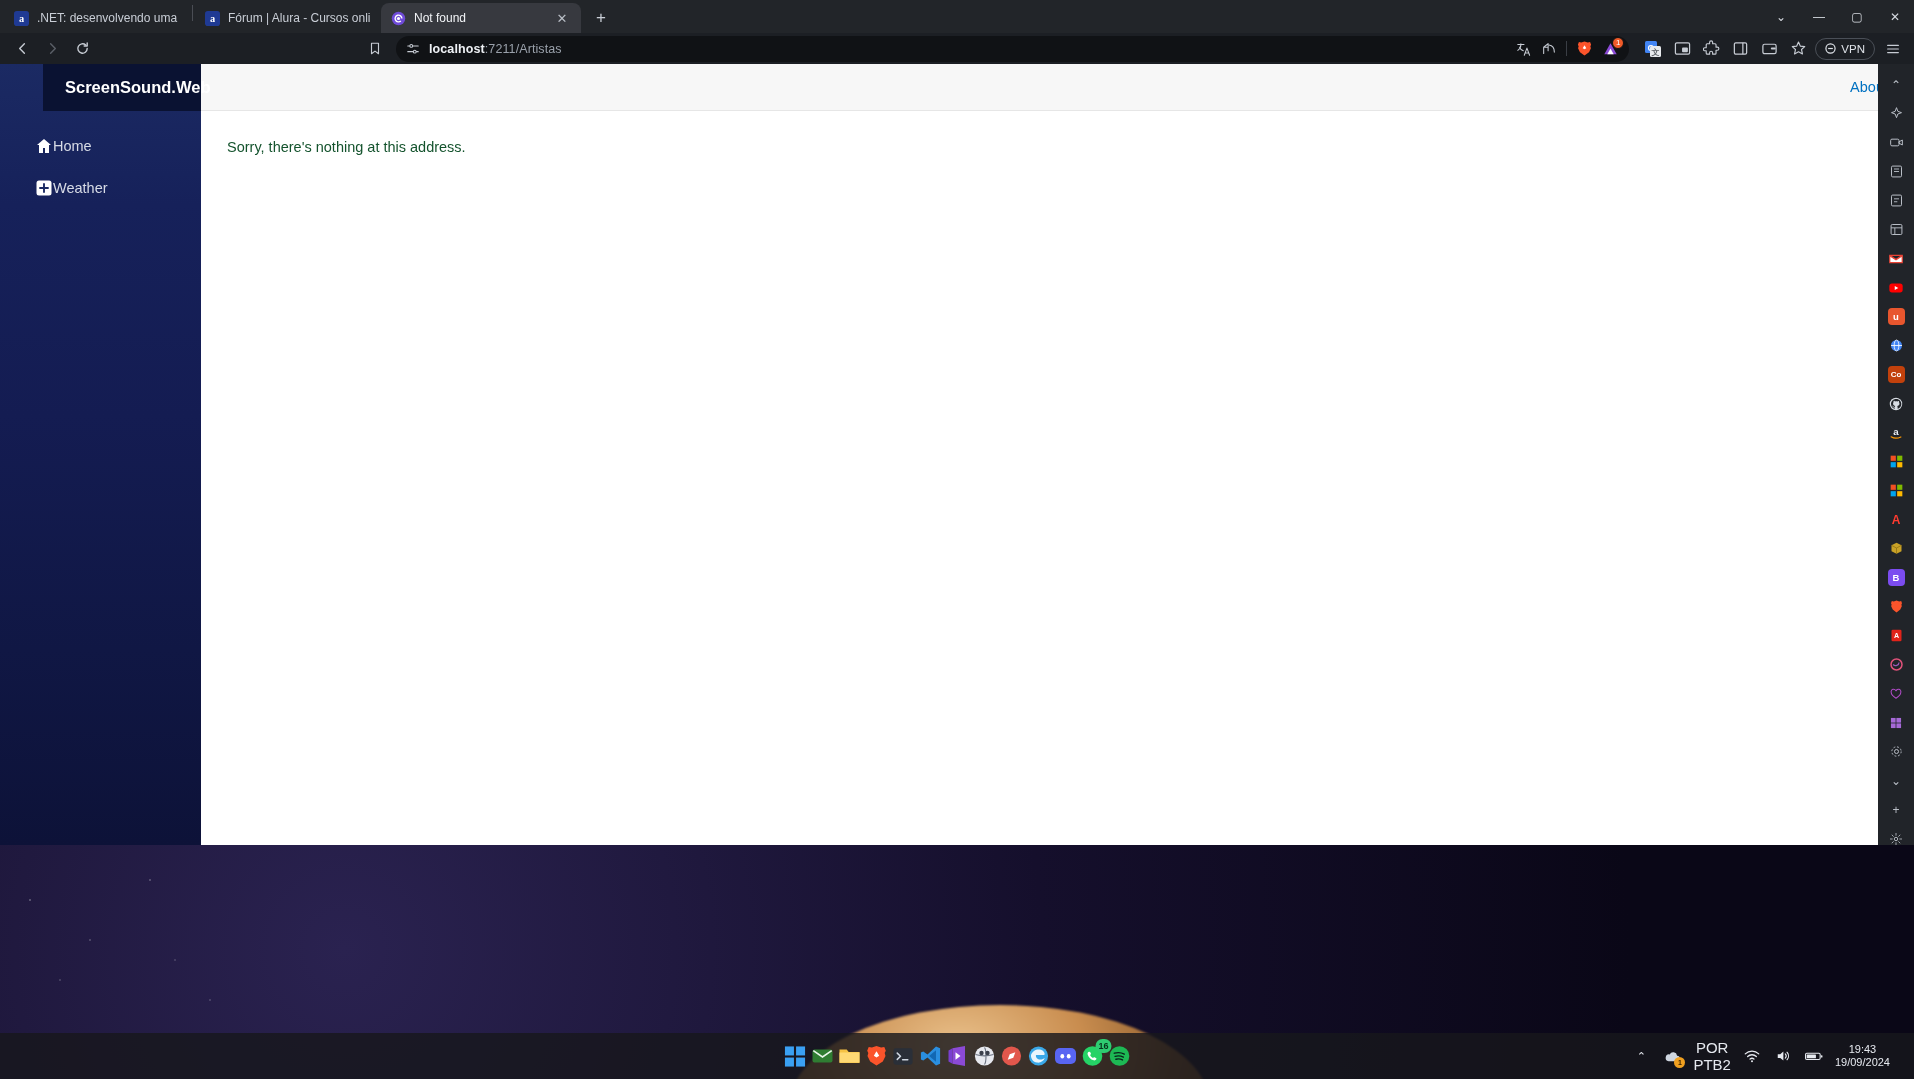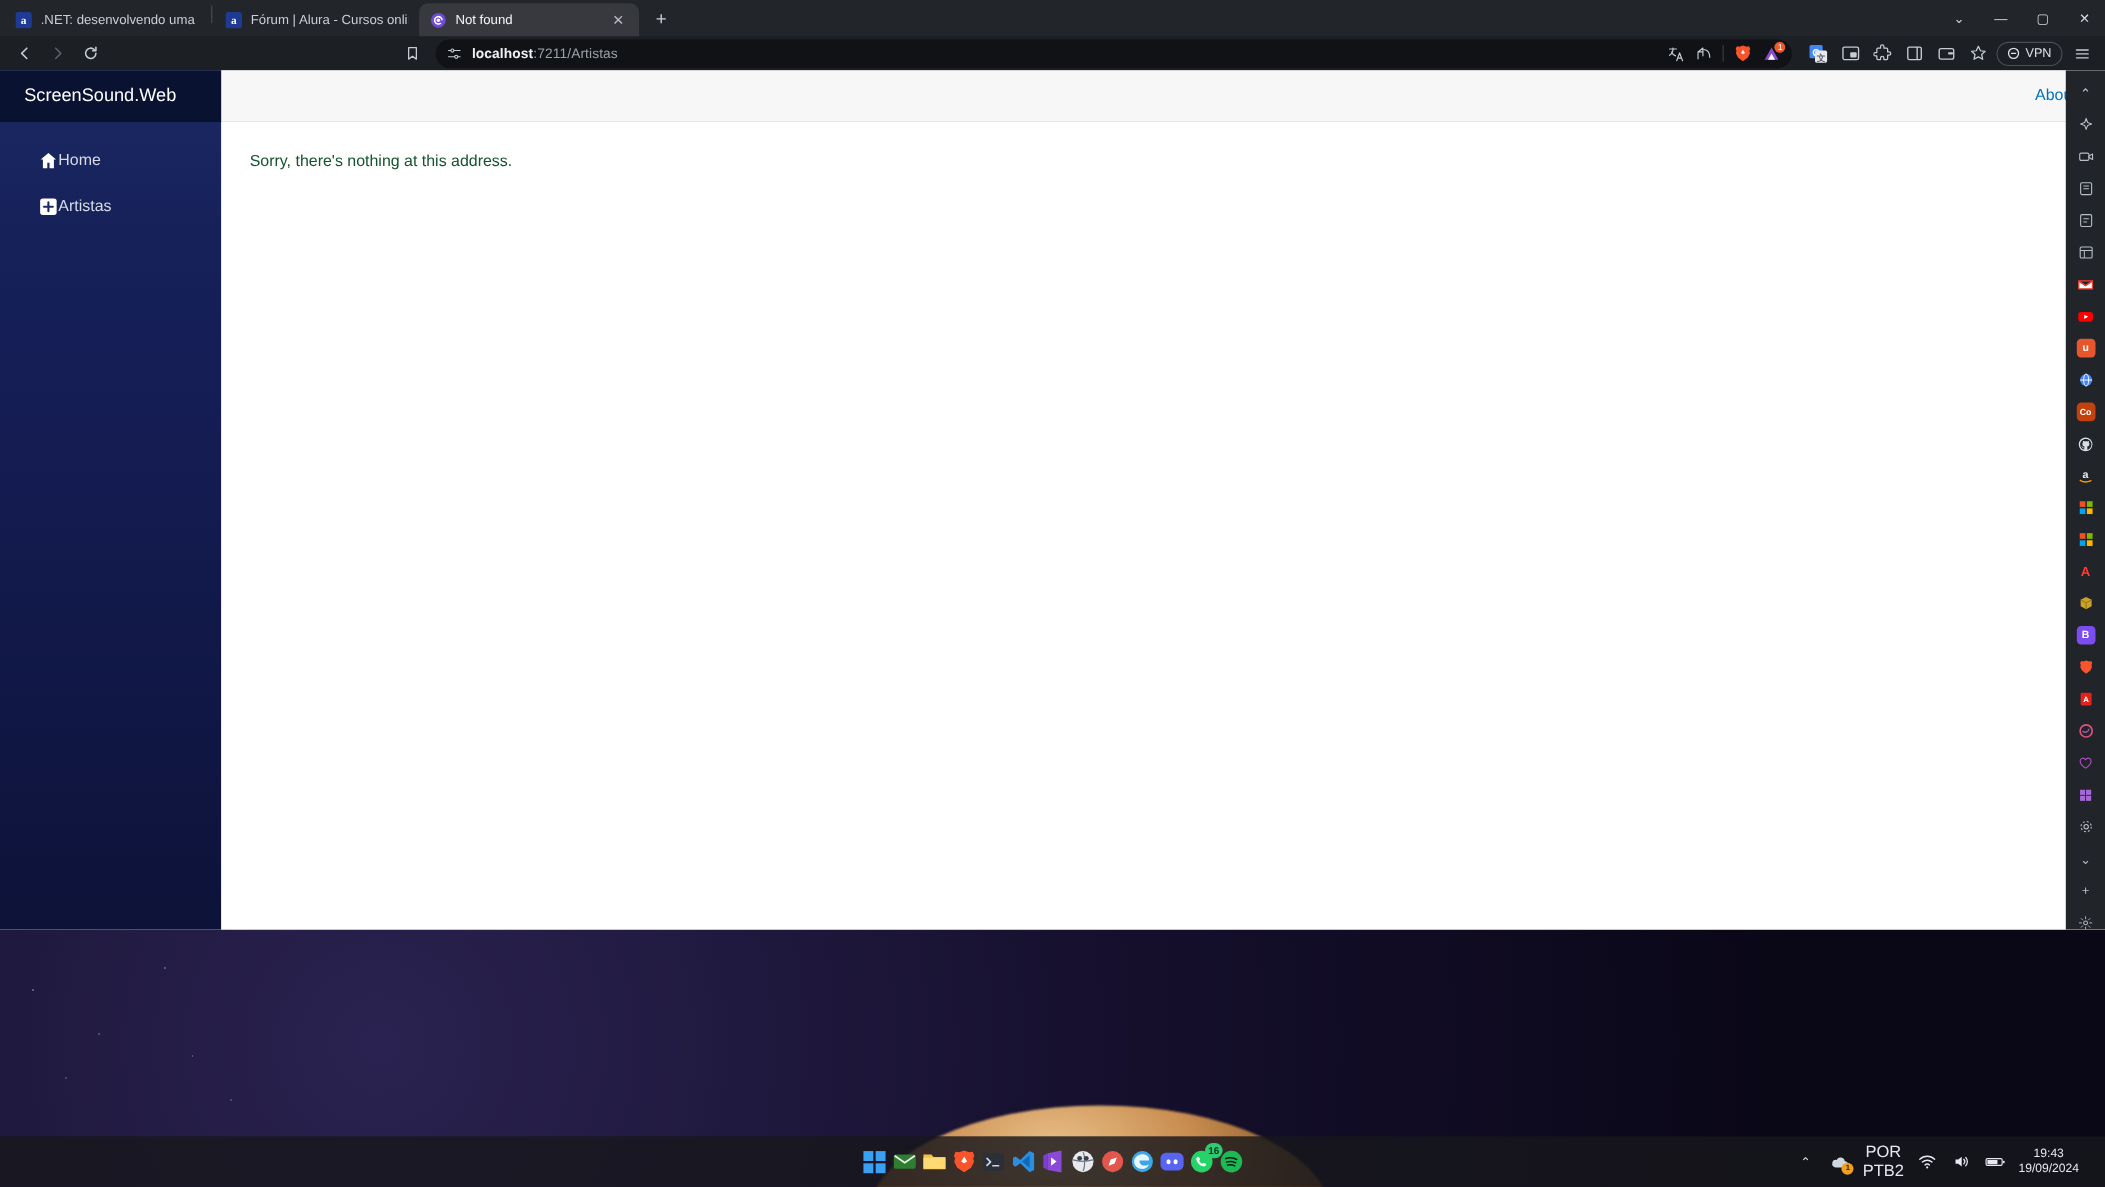--- a/index.html
+++ b/index.html
@@ -112,21 +112,21 @@
   
   .viewport { position: relative; height: 781px; display: flex; background: #fff; }
 
   
   .sidebar { width: 201px; flex: 0 0 201px;
     background: linear-gradient(180deg, #1b2a63 0%, #16215a 18%, #141c52 45%, #101744 75%, #0d1238 100%);
     position: relative;
   }
   .sidebar-brand {
     height: 47px; background: #0a1232; display: flex; align-items: center;
-    padding-left: 22px; color: #ffffff; font-size: 16.5px; font-weight: 400;
+    padding-left: 22px; color: #ffffff; font-size: 16.5px; font-weight: 700; margin-left: 43px;
   }
   .navmenu { padding-top: 14px; }
   .navitem {
     display: flex; align-items: center; height: 42px;
     padding-left: 34px; color: #d7dbe6; font-size: 14.5px;
   }
   .navitem .ico { width: 19px; height: 19px; display: flex; align-items: center; justify-content: center; }
 
   
   .maincol { flex: 1; display: flex; flex-direction: column; min-width: 0; }
@@ -377,21 +377,21 @@
           <span>Home</span>
         </div>
 
         <div class="navitem">
           <span class="ico">
             <svg width="18" height="18" viewBox="0 0 18 18">
                 <rect x="1.5" y="1.5" width="15" height="15" rx="2.5" fill="#ffffff"></rect>
                 <path d="M9 5v8M5 9h8" stroke="#1b2a63" stroke-width="1.9" stroke-linecap="round"></path>
               </svg>
           </span>
-          <span>Artistas</span>
+          <span>Weather</span>
         </div>
 
 
       </div>
     </div>
 
     <div class="maincol">
       <div class="topbar">
         <a href="#">About</a>
       </div>

